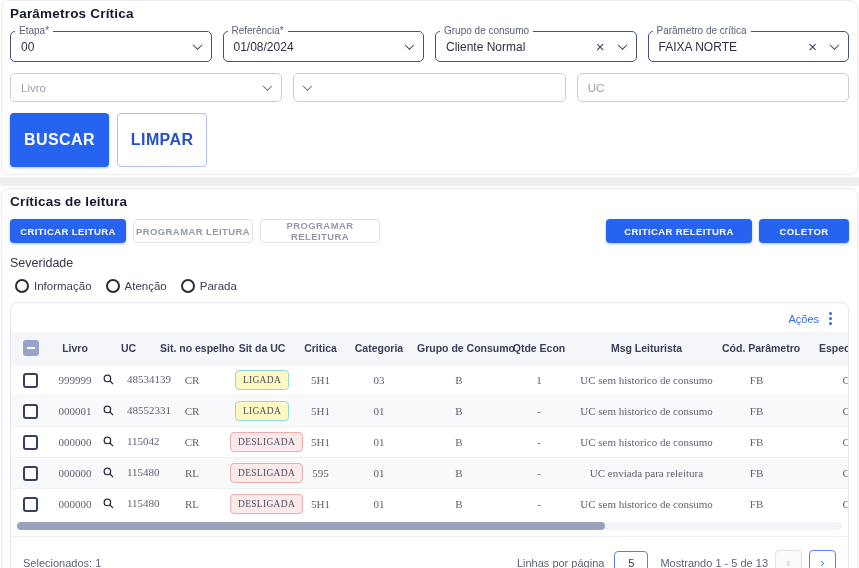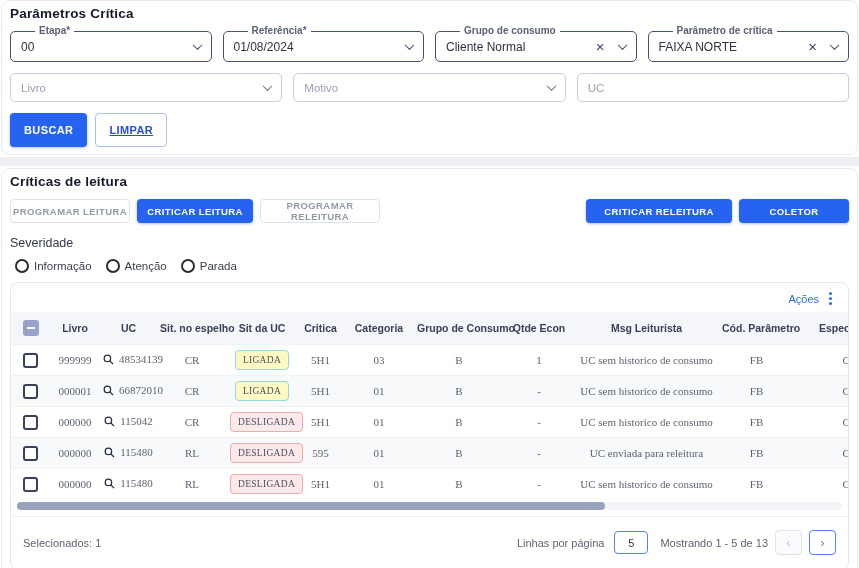--- a/index.html
+++ b/index.html
@@ -8,42 +8,42 @@
   .card { background:#fff; border:1px solid #e9ebf1; border-radius:8px; margin:0 1px; }
   .sec { padding:5px 8px 7px; }
   .sec-title { font-size:13.5px; font-weight:bold; color:#15192d; letter-spacing:.2px; }
   .band { height:9px; background:#edeff3; margin:2px 0; }
 
   
   .frow { display:flex; gap:11px; }
   .frow1 { margin-top:10px; }
   .fld { position:relative; flex:1; height:31px; border:1px solid #47527a; border-radius:5px;
          display:flex; align-items:center; padding:0 10px; background:#fff; }
-  .fld .lbl { position:absolute; top:-7px; left:24px; background:#fff; padding:0 4px;
-              font-size:10px; color:#5a6178;font-weight:bold; }
+  .fld .lbl { position:absolute; top:-7px; left:4px; background:#fff; padding:0 4px;
+              font-size:10px; color:#5a6178; }
   .fld .val { flex:1; font-size:12px; color:#2c3242; }
   .xicon { font-size:15px; line-height:1; color:#3a4468; margin-right:14px; cursor:pointer; }
   .chev { width:7px; height:7px; border-right:1.6px solid #3a4468; border-bottom:1.6px solid #3a4468;
           transform:rotate(45deg) translate(-1px,-1px); }
   
   .frow2 { margin-top:11px; }
   .fld2 { flex:1; height:29px; border:1px solid #c9cedb; border-radius:5px;
           display:flex; align-items:center; padding:0 10px; font-size:11.5px; color:#99a0b0; background:#fff; }
   .fld2 .chev { border-color:#6a7185; }
   .fld2 .ph { flex:1; }
   input.uc-input { flex:1; height:29px; border:1px solid #c9cedb; border-radius:5px;
           padding:0 10px; font-size:11.5px; color:#2c3242; outline:none; font-family:inherit; }
   input.uc-input::placeholder { color:#99a0b0; }
 
   
   .btn-row { margin-top:11px; display:flex; gap:8px; }
-  .btn { font-family:inherit; font-size:11px; font-weight:bold; letter-spacing:.4px;
-         border-radius:4px; padding:10px 13px; cursor:pointer; border:1px solid transparent; }
+  .btn { font-family:inherit; font-size:16px; font-weight:bold; letter-spacing:.4px;
+         border-radius:4px; padding:17px 13px; cursor:pointer; border:1px solid transparent; }
   .btn.primary { background:#2563f0; color:#fff; box-shadow:0 1px 3px rgba(40,80,200,.35); }
-  .btn.outline { background:#fff; border-color:#adbef2; color:#2450c8;text-decoration:underline; }
+  .btn.outline { background:#fff; border-color:#adbef2; color:#2450c8; }
 
   .abtn-row { margin-top:10px; display:flex; gap:7px; }
   .abtn { font-family:inherit; font-size:9.5px; font-weight:bold; letter-spacing:.4px;
           border-radius:4px; height:24px; cursor:pointer; border:1px solid transparent; }
   .abtn.filled { background:#2563f0; color:#fff; box-shadow:0 1px 3px rgba(40,80,200,.35); }
   .abtn.ghost  { background:#fff; border:1px solid #dfe2ea; color:#9299a9; }
   .abtn.push { margin-left:auto; }
 
   
   .sev-label { margin-top:13px; font-size:12.5px; color:#33384a; }
@@ -62,21 +62,21 @@
   thead th { background:#f5f6f9; font-size:10.5px; font-weight:bold; color:#39405a;
              padding:8px 3px; white-space:nowrap; text-align:center; }
   tbody td { text-align:center; font-size:11px; color:#5d6373; padding:5px 3px; height:24px;font-family:Liberation Serif, serif; }
   tbody tr { border-top:1px solid #f0f1f5; }
   tbody tr:nth-child(even) { background:#f8f9fb; }
   .cb { display:inline-block; width:15px; height:15px; border:2px solid #39415a; border-radius:3px;
         background:#fff; cursor:pointer; vertical-align:middle; }
   .cb-ind { display:inline-block; position:relative; width:16px; height:16px; border-radius:3px;
         background:#99a2cd; cursor:pointer; vertical-align:middle; }
   .cb-ind::after { content:""; position:absolute; left:4px; top:7px; width:8px; height:2px; background:#fff; }
-  .uc-cell { display:inline-flex; align-items:center; gap:5px; }
+  .uc-cell { display:inline-flex; align-items:center; gap:13px; }
   .badge { display:inline-block; font-size:9.5px; letter-spacing:.3px; padding:4px 7px;
            border-radius:4px; color:#4a5160; }
   .badge.on  { background:#fef9c3; border:1px solid #92d9dc; }
   .badge.off { background:#fce9e9; border:1px solid #f0abae; }
 
   .hscroll { height:8px; background:#f3f4f8; border-radius:4px; margin:3px 6px 0; }
   .hthumb { width:588px; height:8px; background:#98a2bc; border-radius:4px; cursor:grab; }
 
   .tfoot { display:flex; align-items:center; padding:13px 12px 14px; font-size:11px; color:#5d6474;
            border-top:1px solid #f0f1f5; margin-top:6px; }
@@ -118,43 +118,42 @@
       <span class="chev"></span>
     </div>
   </div>
 
   <div class="frow frow2">
     <div class="fld2">
       <span class="ph">Livro</span>
       <span class="chev"></span>
     </div>
     <div class="fld2">
-      <span class="ph">Motivo</span>
       <span class="chev"></span>
     </div>
     <input class="uc-input" placeholder="UC" style="">
   </div>
 
   <div class="btn-row">
     <button class="btn primary">BUSCAR</button>
     <button class="btn outline">LIMPAR</button>
   </div>
 </div>
 
 <div class="band"></div>
 
 <div class="card sec">
   <div class="sec-title">Críticas de leitura</div>
 
   <div class="abtn-row">
+      <button class="abtn filled" style="width: 116px;">CRITICAR LEITURA</button>
       <button class="abtn ghost" style="width: 120px;">PROGRAMAR LEITURA</button>
-      <button class="abtn filled" style="width: 116px;">CRITICAR LEITURA</button>
       <button class="abtn ghost" style="width: 120px;">PROGRAMAR RELEITURA</button>
       <button class="abtn filled push" style="width: 146px;">CRITICAR RELEITURA</button>
-      <button class="abtn filled" style="width: 110px;">COLETOR</button>
+      <button class="abtn filled" style="width: 90px;">COLETOR</button>
     </div>
 
   <div class="sev-label">Severidade</div>
   <div class="radio-row">
       <label class="radio-item">
         <span class="radio"></span>
         <span>Informação</span>
       </label>
       <label class="radio-item">
         <span class="radio"></span>
@@ -229,21 +228,21 @@
               <td>CON</td>
             </tr>
             <tr>
               <td><span class="cb"></span></td>
               <td>000001</td>
               <td><span class="uc-cell">
                   <svg width="11" height="11" viewBox="0 0 12 12">
                     <circle cx="4.8" cy="4.8" r="3.5" fill="none" stroke="#2b3040" stroke-width="1.4"></circle>
                     <line x1="7.6" y1="7.6" x2="11" y2="11" stroke="#2b3040" stroke-width="1.4"></line>
                   </svg>
-                  <span>66872010</span>
+                  <span>48552331</span>
                 </span></td>
               <td>CR</td>
               <td><span class="badge on">LIGADA</span></td>
               <td>5H1</td>
               <td>01</td>
               <td>B</td>
               <td>-</td>
               <td>UC sem historico de consumo</td>
               <td>FB</td>
               <td>CON</td>

